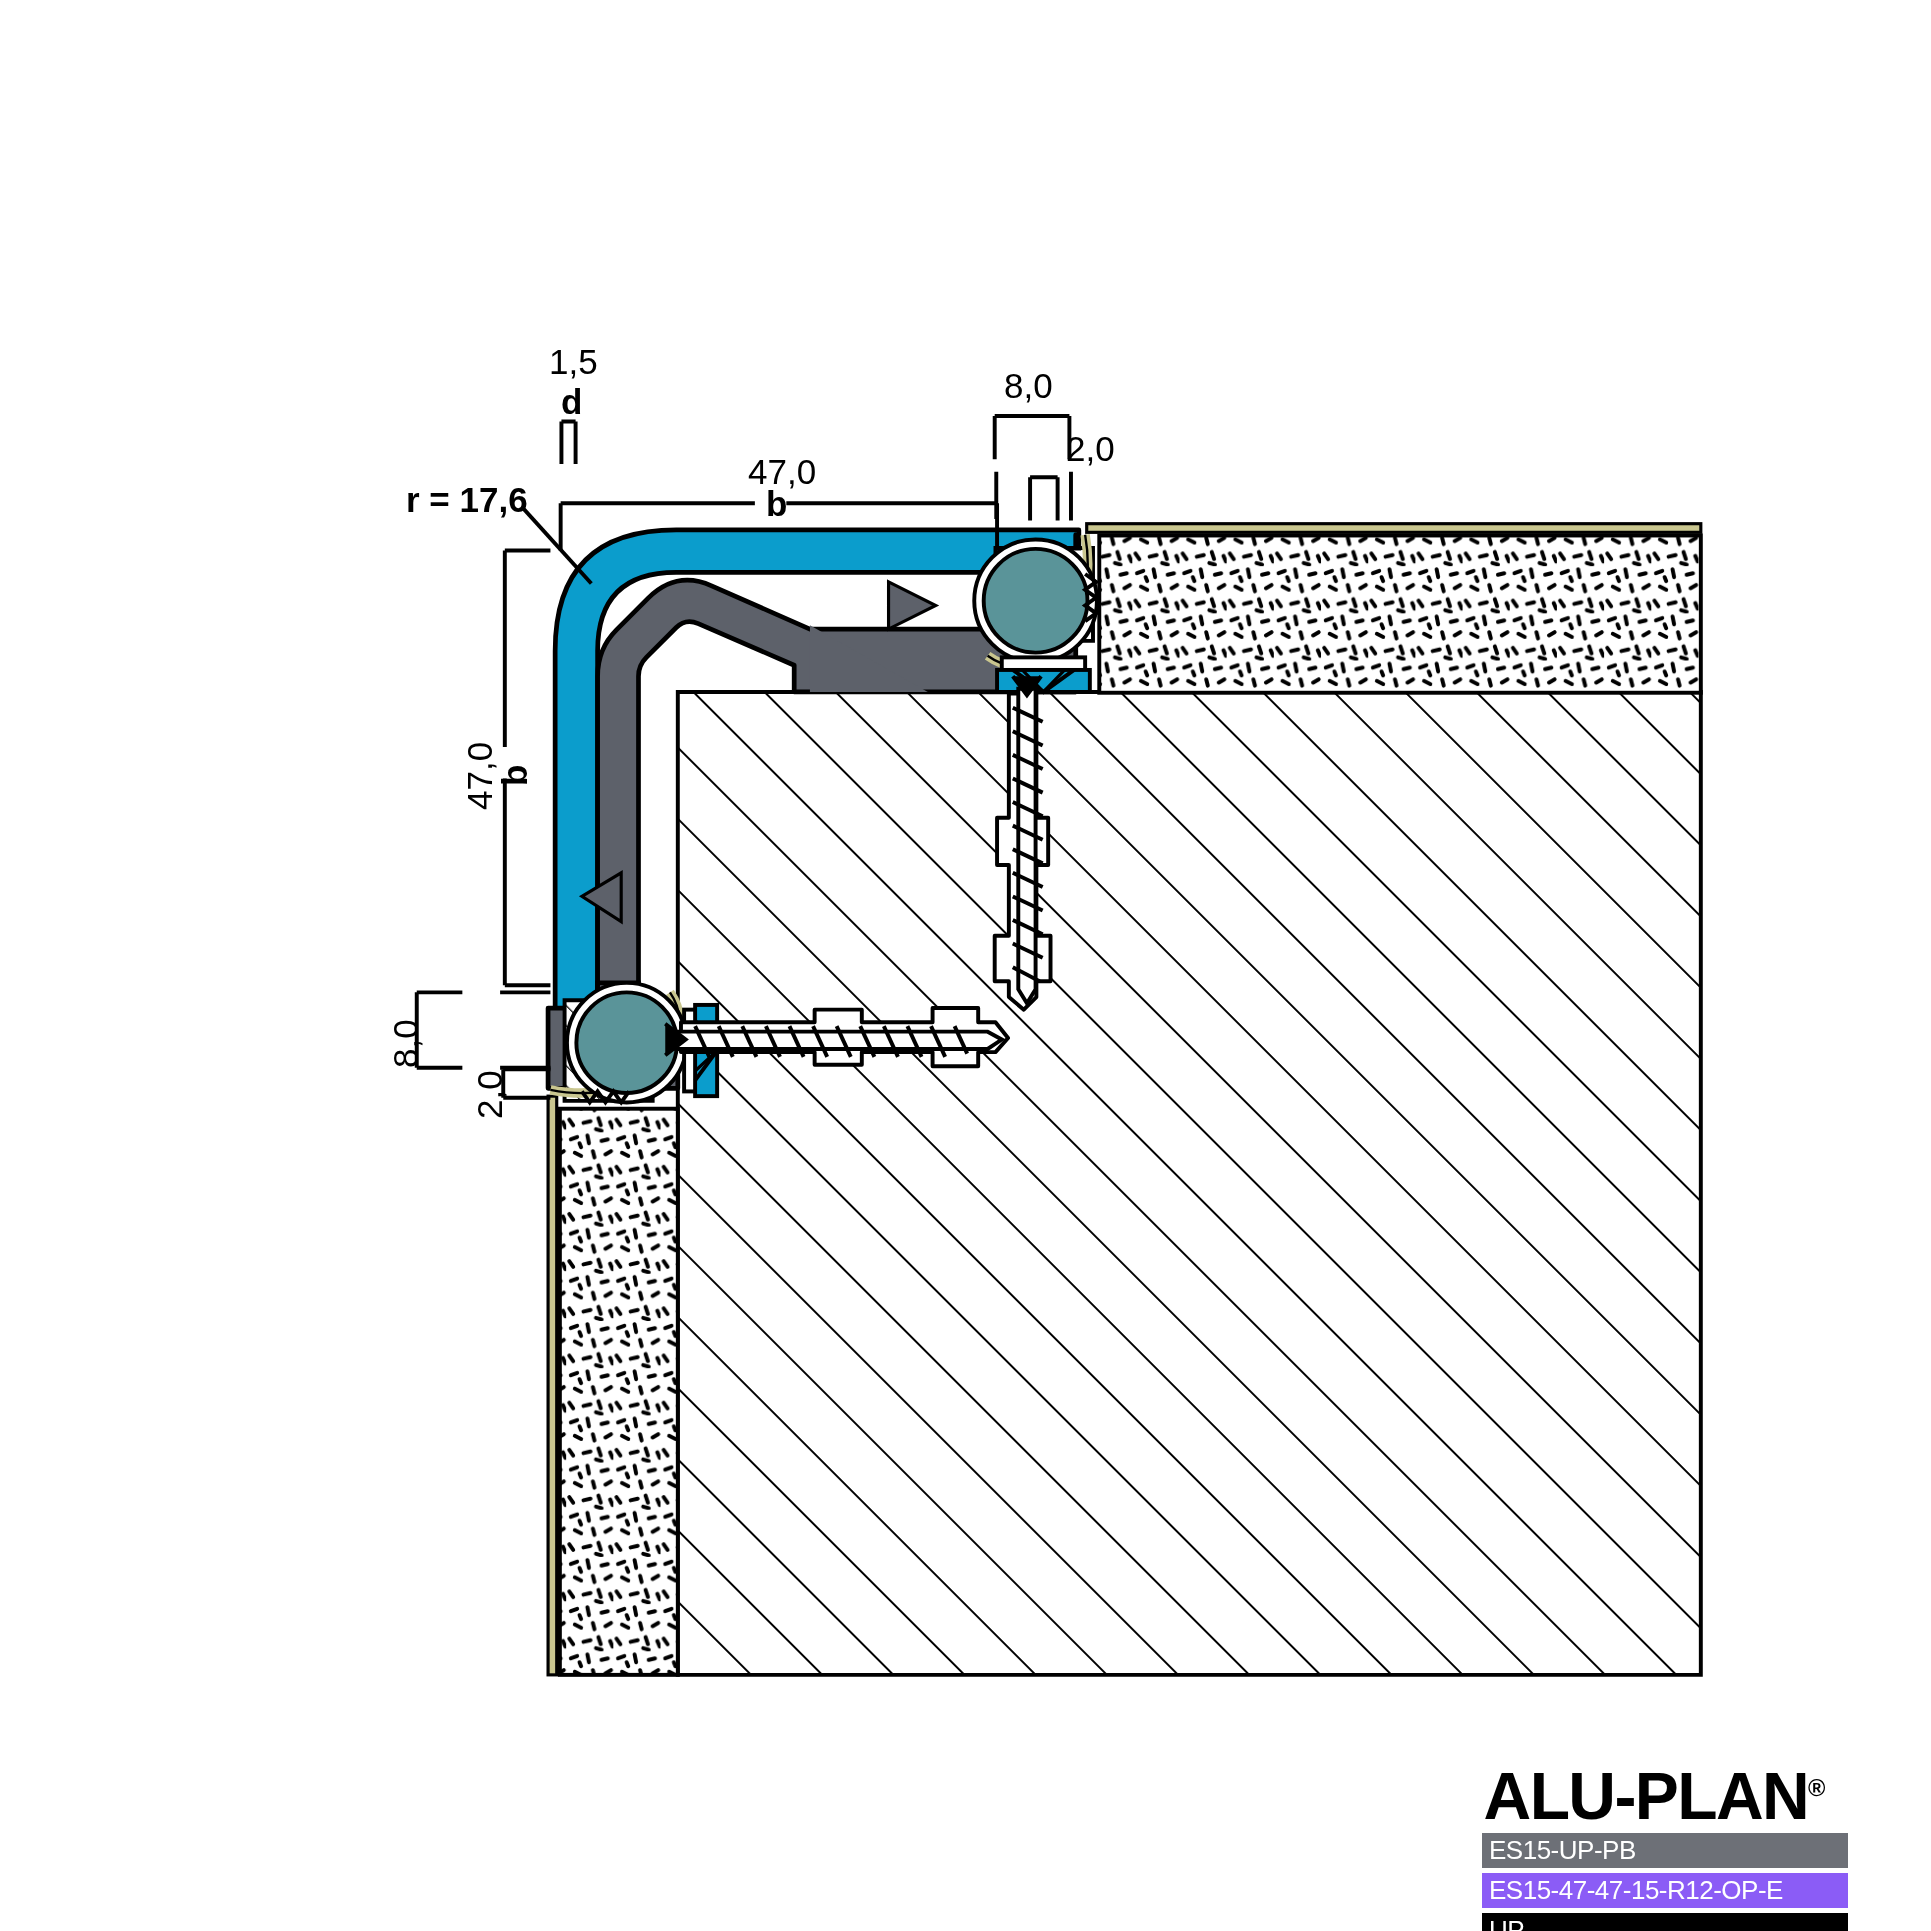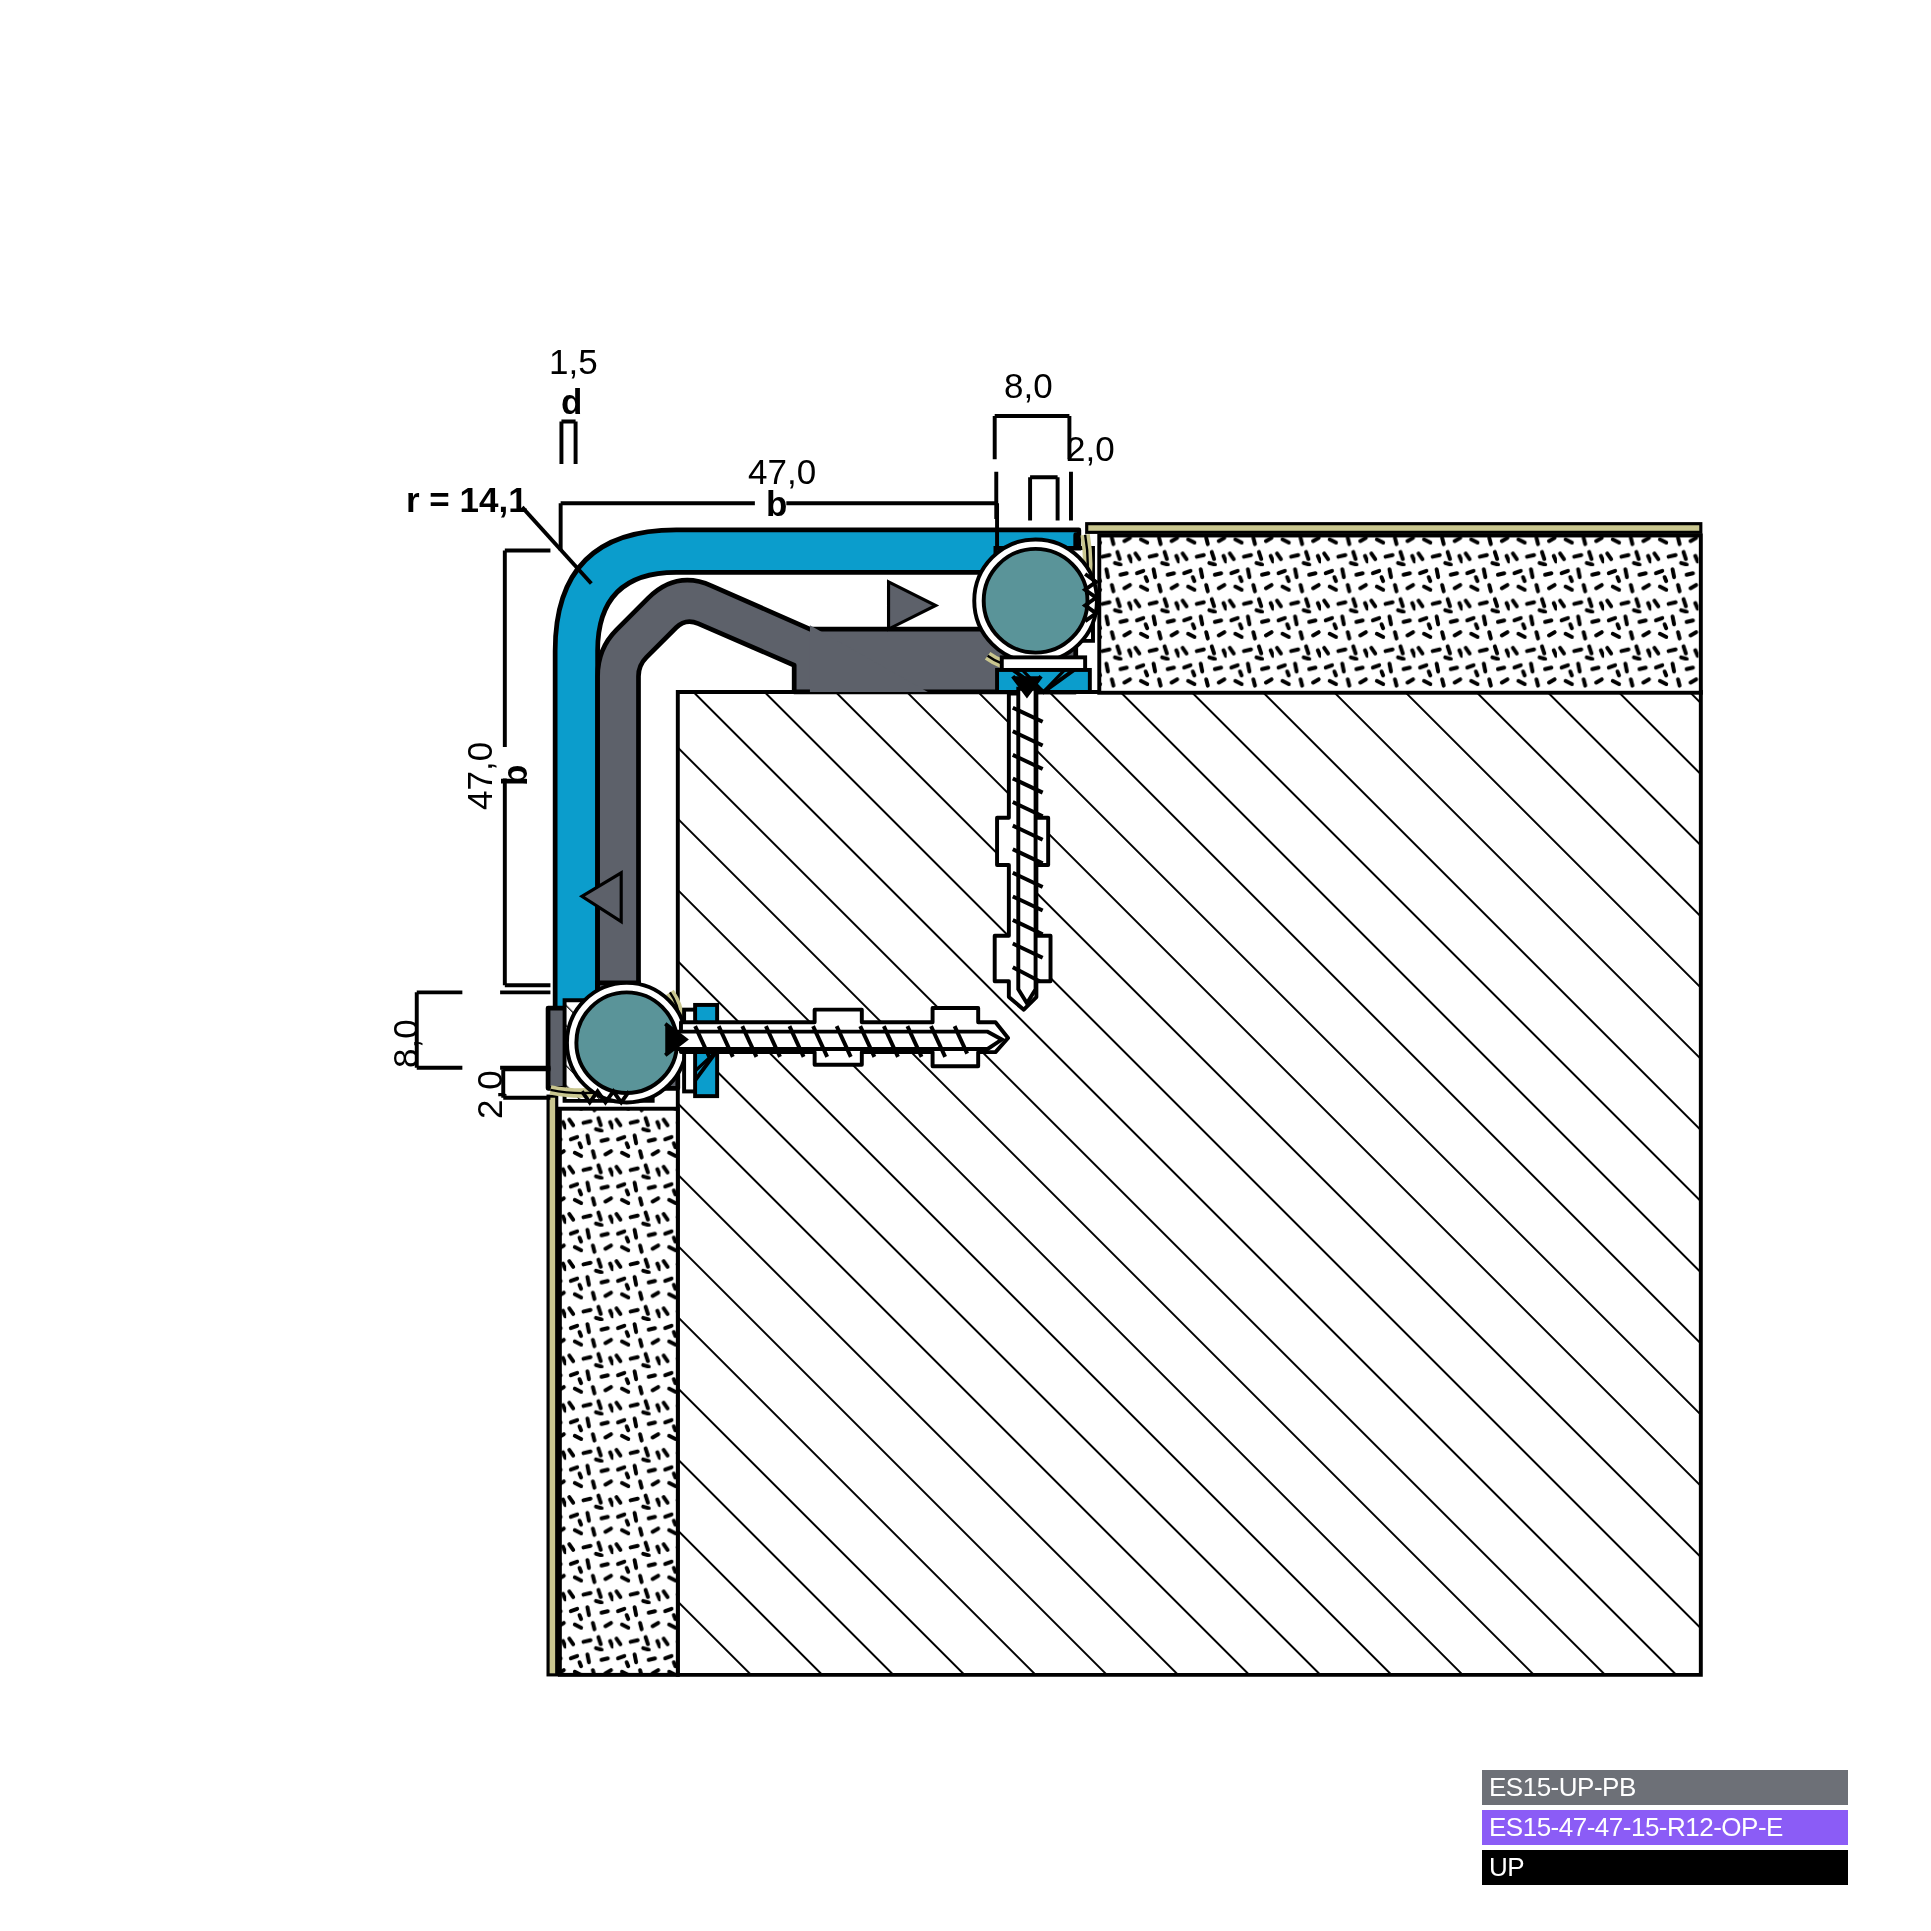--- a/index.html
+++ b/index.html
@@ -294,35 +294,36 @@
 
       <path d="M 636,1262 L 700,1262 M 636,1358 L 700,1358"></path>
 
       <path d="M 664,645 L 752,742"></path>
     </g>
   </svg>
 
   <div class="dimtxt" style="left:549px;top:344px;">1,5</div>
   <div class="dimtxt b" style="left:561px;top:384px;">d</div>
 
-  <div class="dimtxt b" style="left:406px;top:482px;">r = 14,1</div>
+  <div class="dimtxt b" style="left:406px;top:482px;">r = 17,6</div>
 
   <div class="dimtxt" style="left:748px;top:454px;">47,0</div>
   <div class="dimtxt b" style="left:766px;top:486px;">b</div>
 
   <div class="dimtxt" style="left:1004px;top:368px;">8,0</div>
   <div class="dimtxt" style="left:1066px;top:431px;">2,0</div>
 
   <div class="dimtxt rot90" style="left:462px;top:810px;">47,0</div>
   <div class="dimtxt b rot90" style="left:497px;top:786px;">b</div>
 
   <div class="dimtxt rot90" style="left:388px;top:1068px;">8,0</div>
   <div class="dimtxt rot90" style="left:472px;top:1119px;">2,0</div>
 
   <div id="logo-block">
+    <div id="logo-wordmark"><span>ALU-PLAN</span><span class="reg">®</span></div>
 
     <div class="code-bar bar-gray">ES15-UP-PB</div>
     <div class="code-bar bar-blue">ES15-47-47-15-R12-OP-E</div>
     <div class="code-bar bar-black">UP</div>
   </div>
 
 </div>
 
 
 </body></html>

